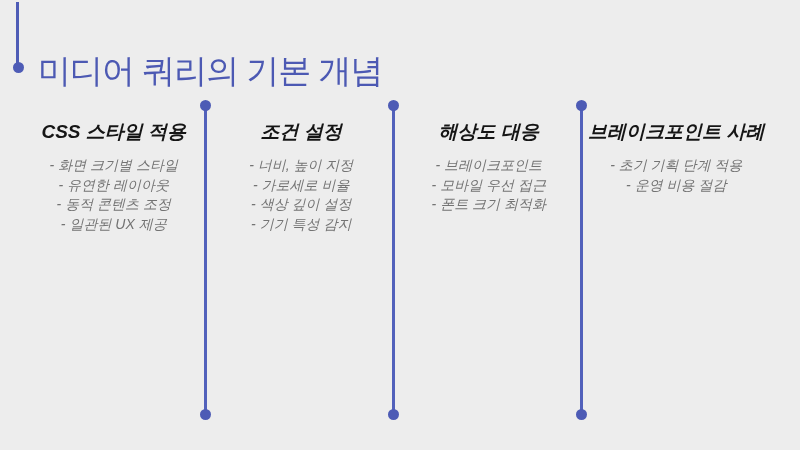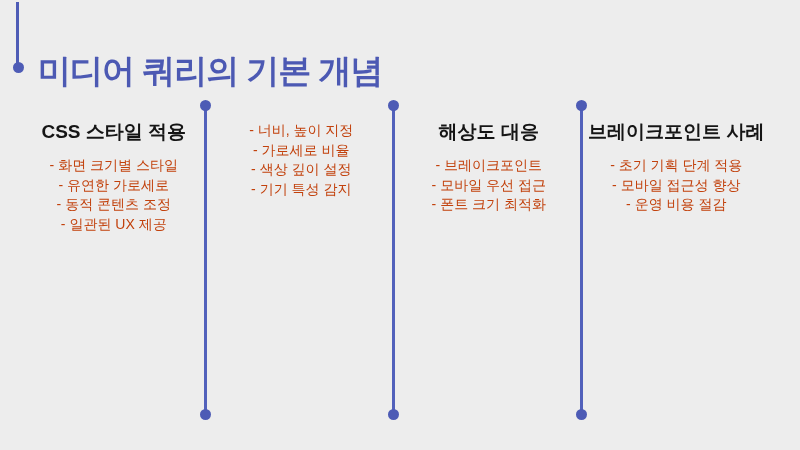--- a/index.html
+++ b/index.html
@@ -23,46 +23,47 @@
     position: absolute;
     left: 12.5px; top: 62px;
     width: 11px; height: 11px;
     border-radius: 50%;
     background: #4e5cb6;
   }
   .slide-title {
     position: absolute;
     left: 38px; top: 27px;
     font-size: 33px;
-    font-weight: 700;
+    font-weight: 400;
     letter-spacing: -1px;
     color: #4c59b3;
   }
 
   
   .columns {
     position: absolute;
     left: 20px; top: 121px;
     width: 750px;
     display: flex;
+    font-style: italic;
   }
   .column {
     width: 25%;
     text-align: center;
   }
   .col-title {
     font-size: 19px;
     font-weight: 700;
     color: #151515;
     margin: 0 0 13px 0;
     line-height: 22px;
   }
   .col-item {
     font-size: 14px;
-    color: #c2410c;
+    color: #737373;
     line-height: 19.5px;
   }
 
   
   .divider {
     position: absolute;
     top: 105px;
     height: 310px;
     width: 3px;
     background: #5261bb;
@@ -86,43 +87,43 @@
 
 <div class="accent-line"></div>
 <div class="accent-dot"></div>
 <h1 class="slide-title">미디어 쿼리의 기본 개념</h1>
 
 <div class="columns">
 
   <div class="column">
     <div class="col-title">CSS 스타일 적용</div>
     <div class="col-item">- 화면 크기별 스타일</div>
-    <div class="col-item">- 유연한 가로세로</div>
+    <div class="col-item">- 유연한 레이아웃</div>
     <div class="col-item">- 동적 콘텐츠 조정</div>
     <div class="col-item">- 일관된 UX 제공</div>
   </div>
 
   <div class="column">
+    <div class="col-title">조건 설정</div>
     <div class="col-item">- 너비, 높이 지정</div>
     <div class="col-item">- 가로세로 비율</div>
     <div class="col-item">- 색상 깊이 설정</div>
     <div class="col-item">- 기기 특성 감지</div>
   </div>
 
   <div class="column">
     <div class="col-title">해상도 대응</div>
     <div class="col-item">- 브레이크포인트</div>
     <div class="col-item">- 모바일 우선 접근</div>
     <div class="col-item">- 폰트 크기 최적화</div>
   </div>
 
   <div class="column">
     <div class="col-title">브레이크포인트 사례</div>
     <div class="col-item">- 초기 기획 단계 적용</div>
-    <div class="col-item">- 모바일 접근성 향상</div>
     <div class="col-item">- 운영 비용 절감</div>
   </div>
 
 </div>
 
 <div class="divider divider-1">
   <span class="dot-top"></span>
   <span class="dot-bottom"></span>
 </div>
 <div class="divider divider-2">

